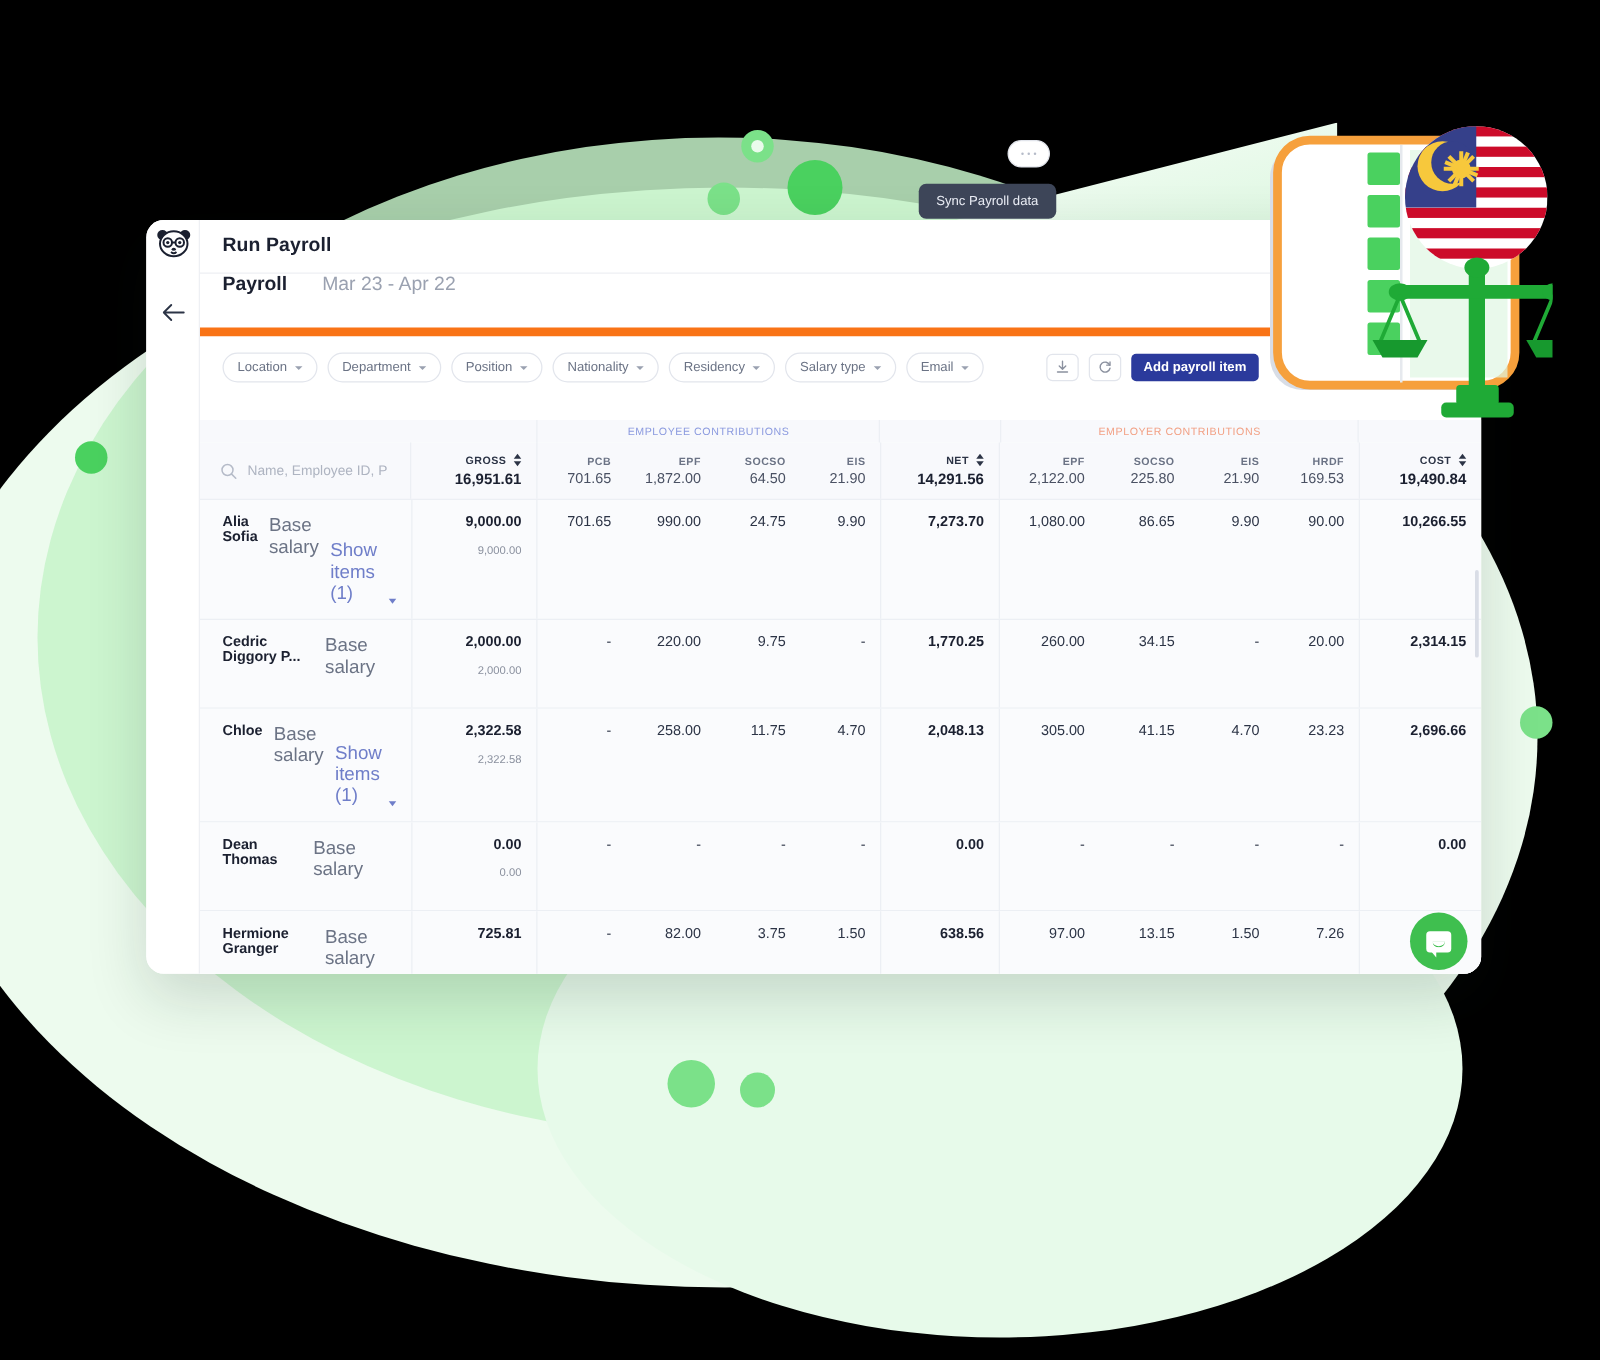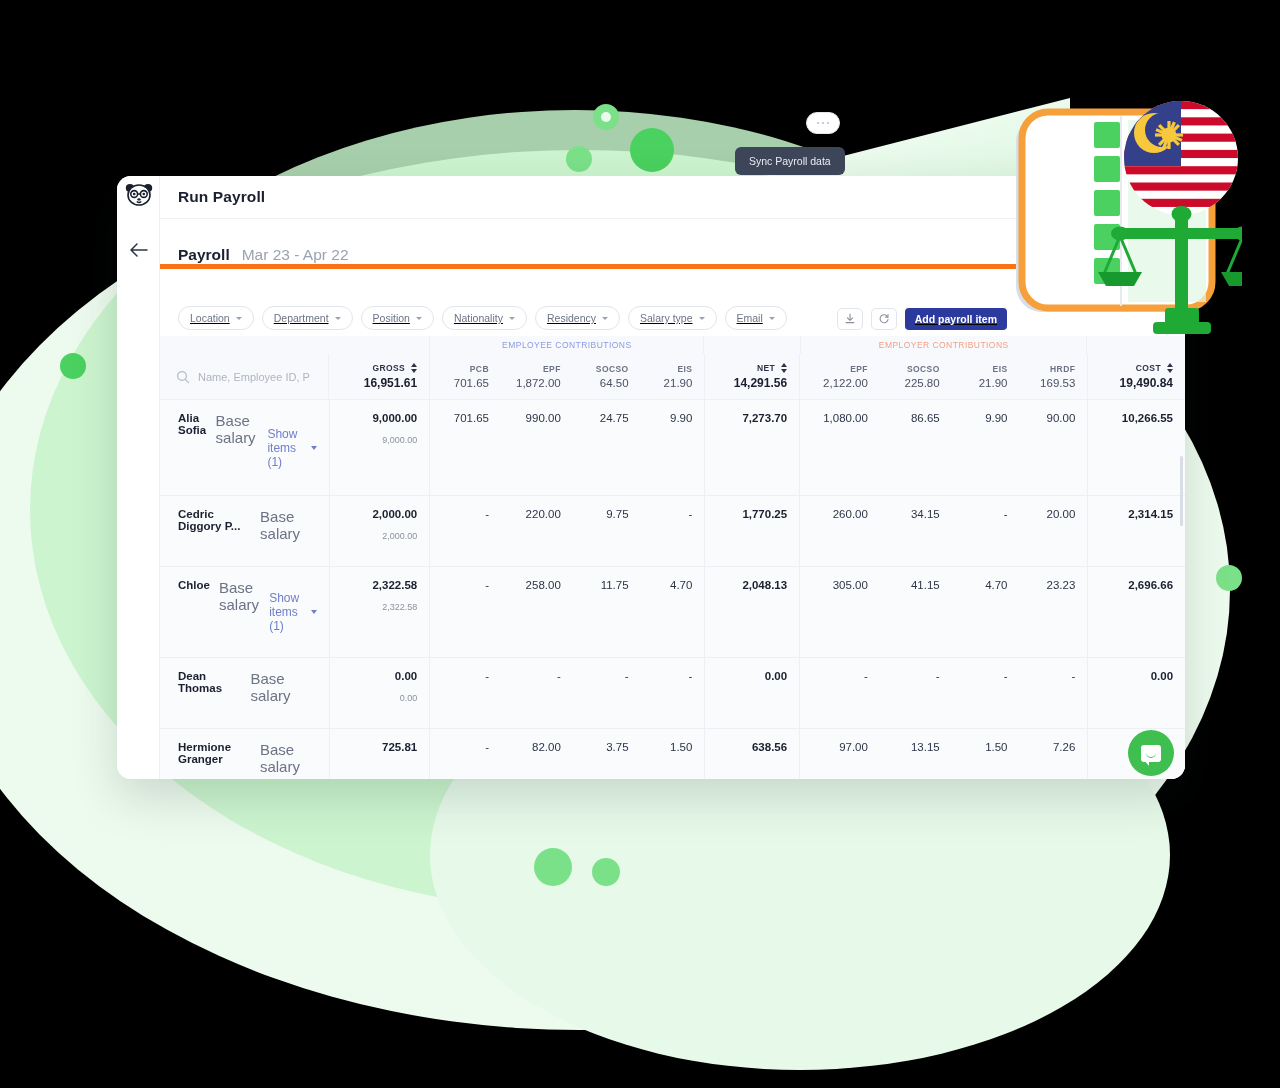--- a/index.html
+++ b/index.html
@@ -89,33 +89,33 @@
     border-bottom: 1px solid #eef0f4;
     display:flex; align-items:center;
     padding-left: 18px;
   }
   .titlebar h1 { font-size: 15.5px; font-weight: 700; color: #1b2030; letter-spacing:.1px;}
 
   
   .subheader {
     position:absolute; left: 43px; top: 43px;
     width: calc(100% - 43px); height: 50px;
-    border-bottom: 5px solid #f97316;
-    display:flex; align-items:flex-end;
-    padding-left: 18px; gap: 12px;
+    border-bottom: 7px solid #f97316;
+    display:flex; align-items:flex-start;
+    padding-left: 18px; gap: 28px;
   }
   .subheader .lbl { font-size: 15.5px; font-weight: 700; color:#1b2030; }
   .subheader .period { font-size: 15.5px; font-weight: 400; color:#9aa1b0; }
 
   
   .filterbar {
-    position:absolute; left: 43px; top: 104px;
+    position:absolute; left: 43px; top: 93px;
     width: calc(100% - 43px); height: 50px;
-    display:flex; align-items:flex-end;
-    padding-left: 18px; gap: 8px; text-decoration: underline;
+    display:flex; align-items:center;
+    padding-left: 18px; gap: 8px;
   }
   .chip {
     display:flex; align-items:center; gap:6px;
     height: 24px; padding: 0 11px;
     border: 1px solid #e2e5ec; border-radius: 14px;
     font-size: 10.5px; color:#6b7385; background:#fff;
     white-space:nowrap; cursor:pointer;
   }
   .chev {
     width: 0; height: 0;
@@ -222,21 +222,21 @@
     background:#fafbfd;
   }
   .row-name {
     padding: 12px 12px 12px 18px;
     border-right:1px solid #eceff4;
     display:flex; flex-direction:row; gap:9px;
   }
   .row-name .nm { font-size: 11.5px; font-weight:700; color:#1b2030; }
   .row-name .sub { font-size: 15px; color:#6b7385; }
   .row-name .showitems {
-    font-size: 12px; color:#6f7ec9; display:flex; align-items:center; gap:4px; cursor:pointer;
+    font-size: 15px; color:#6f7ec9; display:flex; align-items:flex-end; gap:4px; cursor:pointer;
   }
   .showitems .chev2 {
     width:0;height:0;
     border-left:3.4px solid transparent;
     border-right:3.4px solid transparent;
     border-top:4px solid #6f7ec9;
   }
   .num-cell {
     display:flex; flex-direction:column;
     align-items:flex-end;

